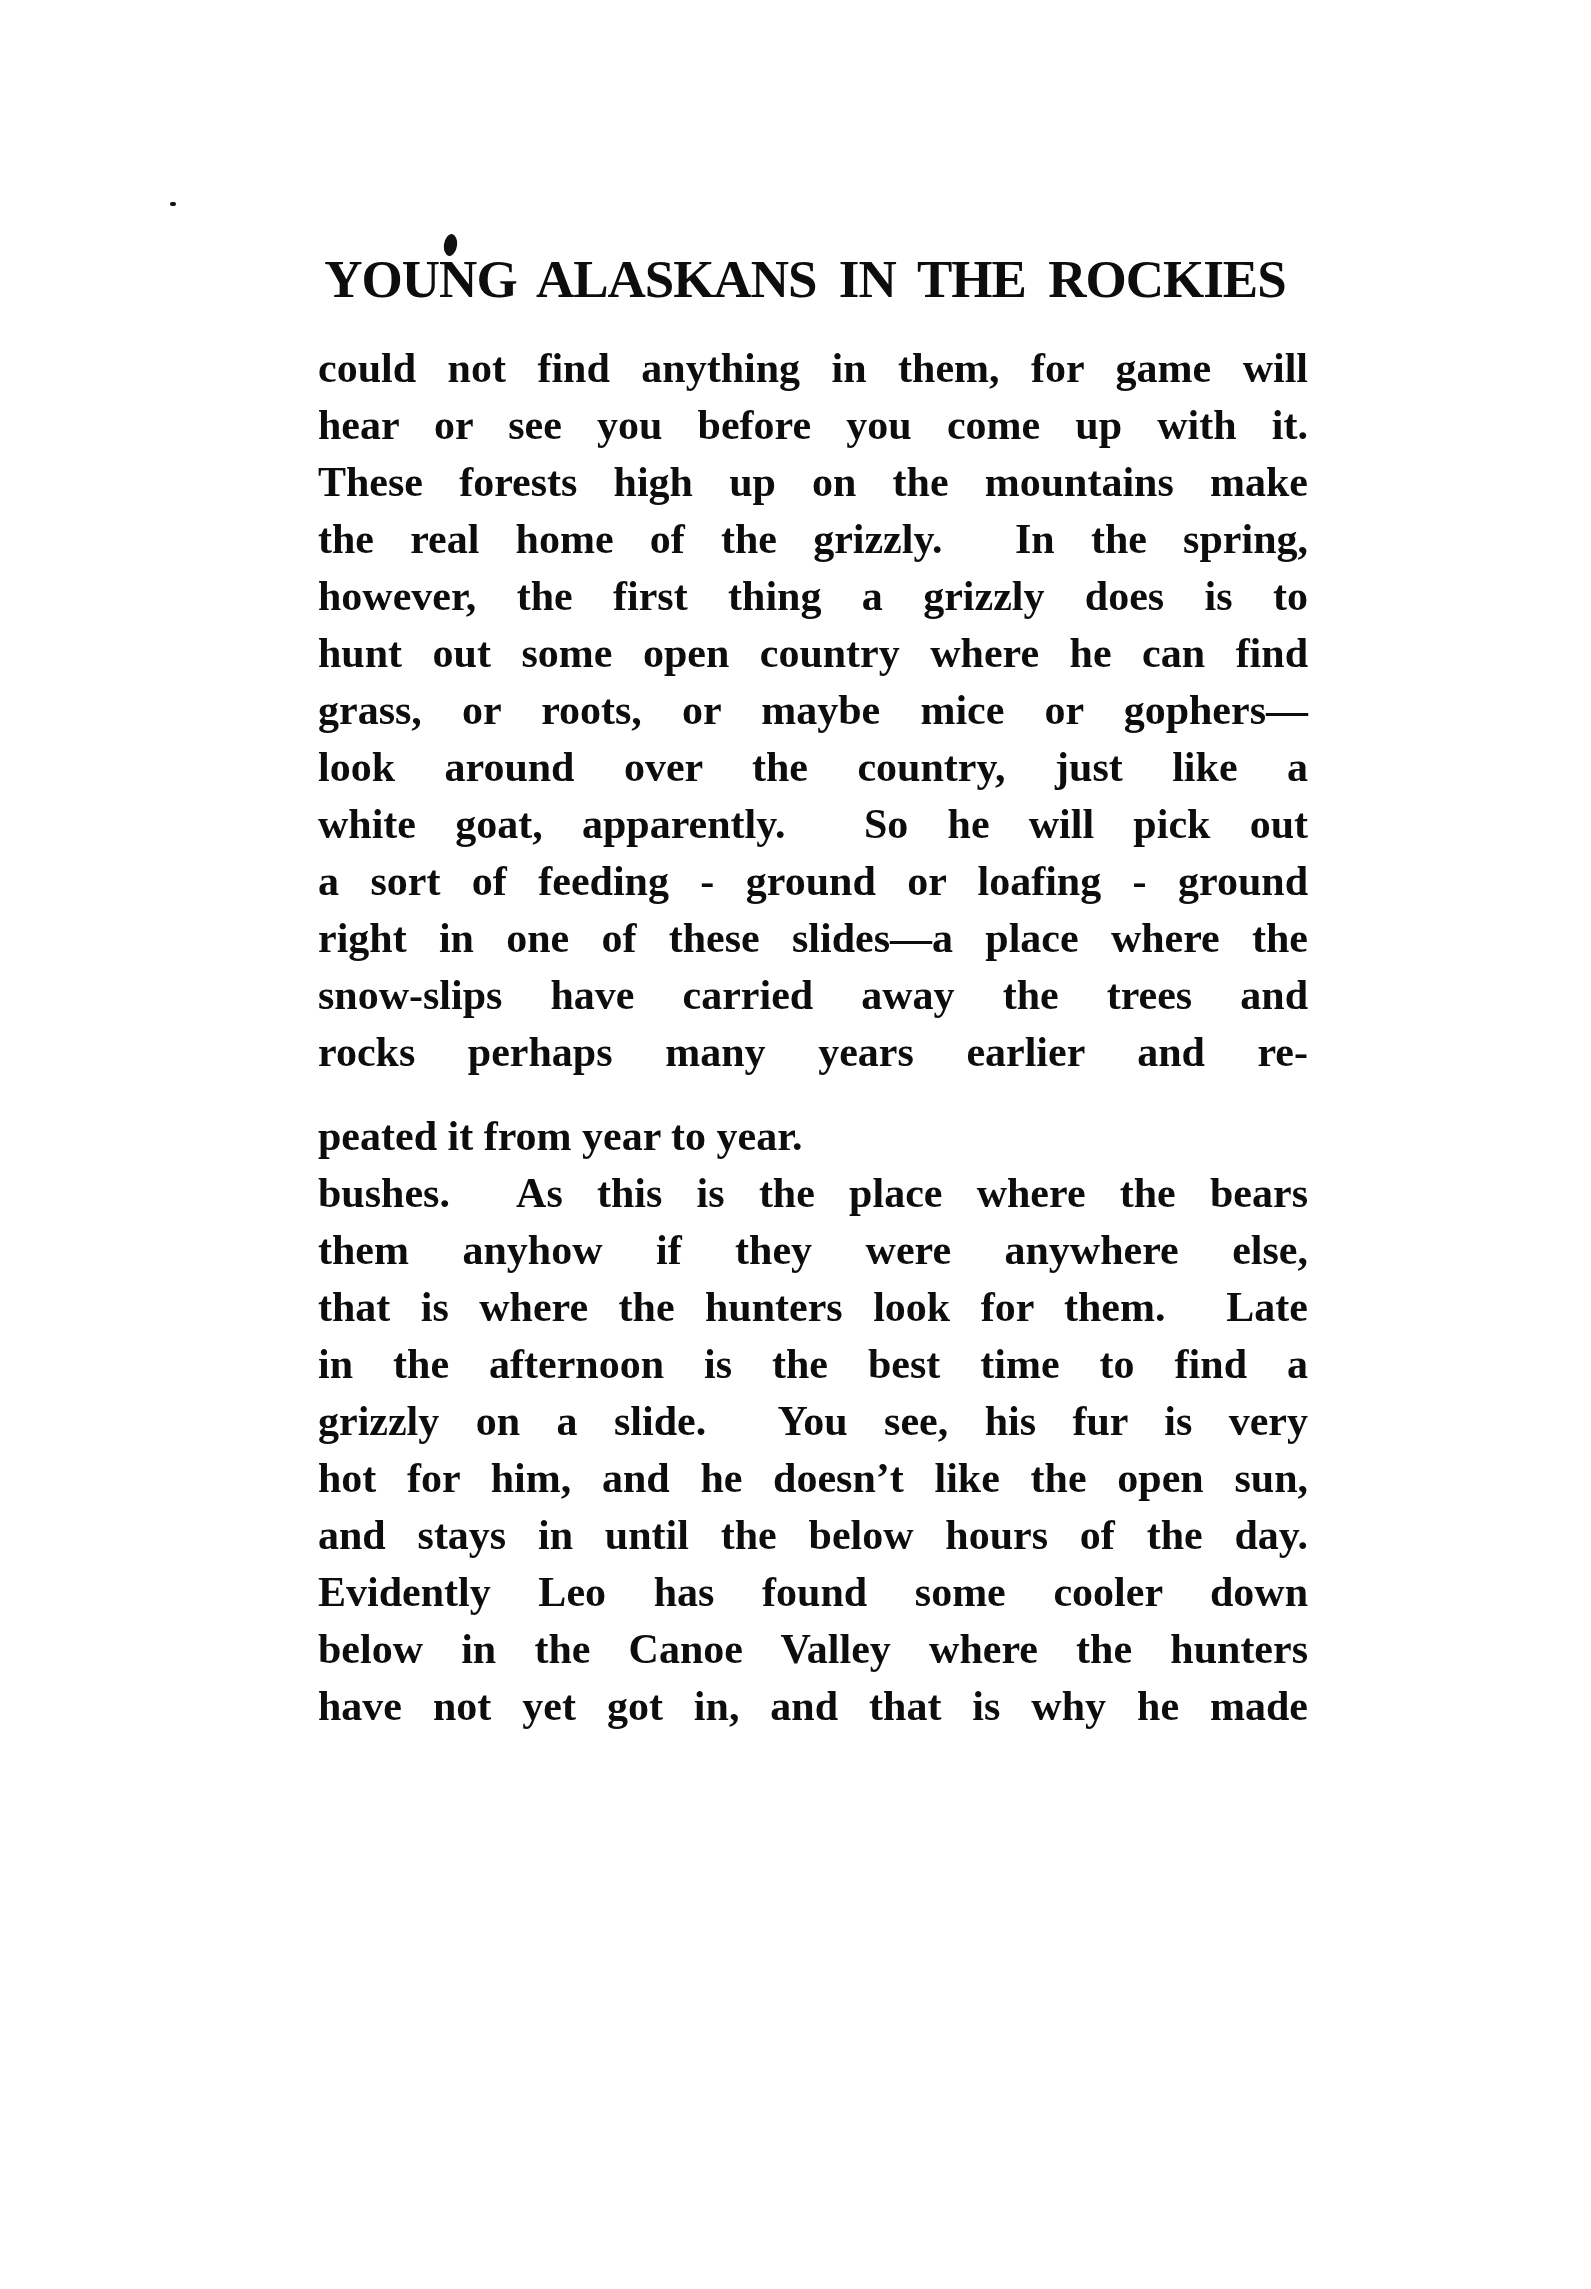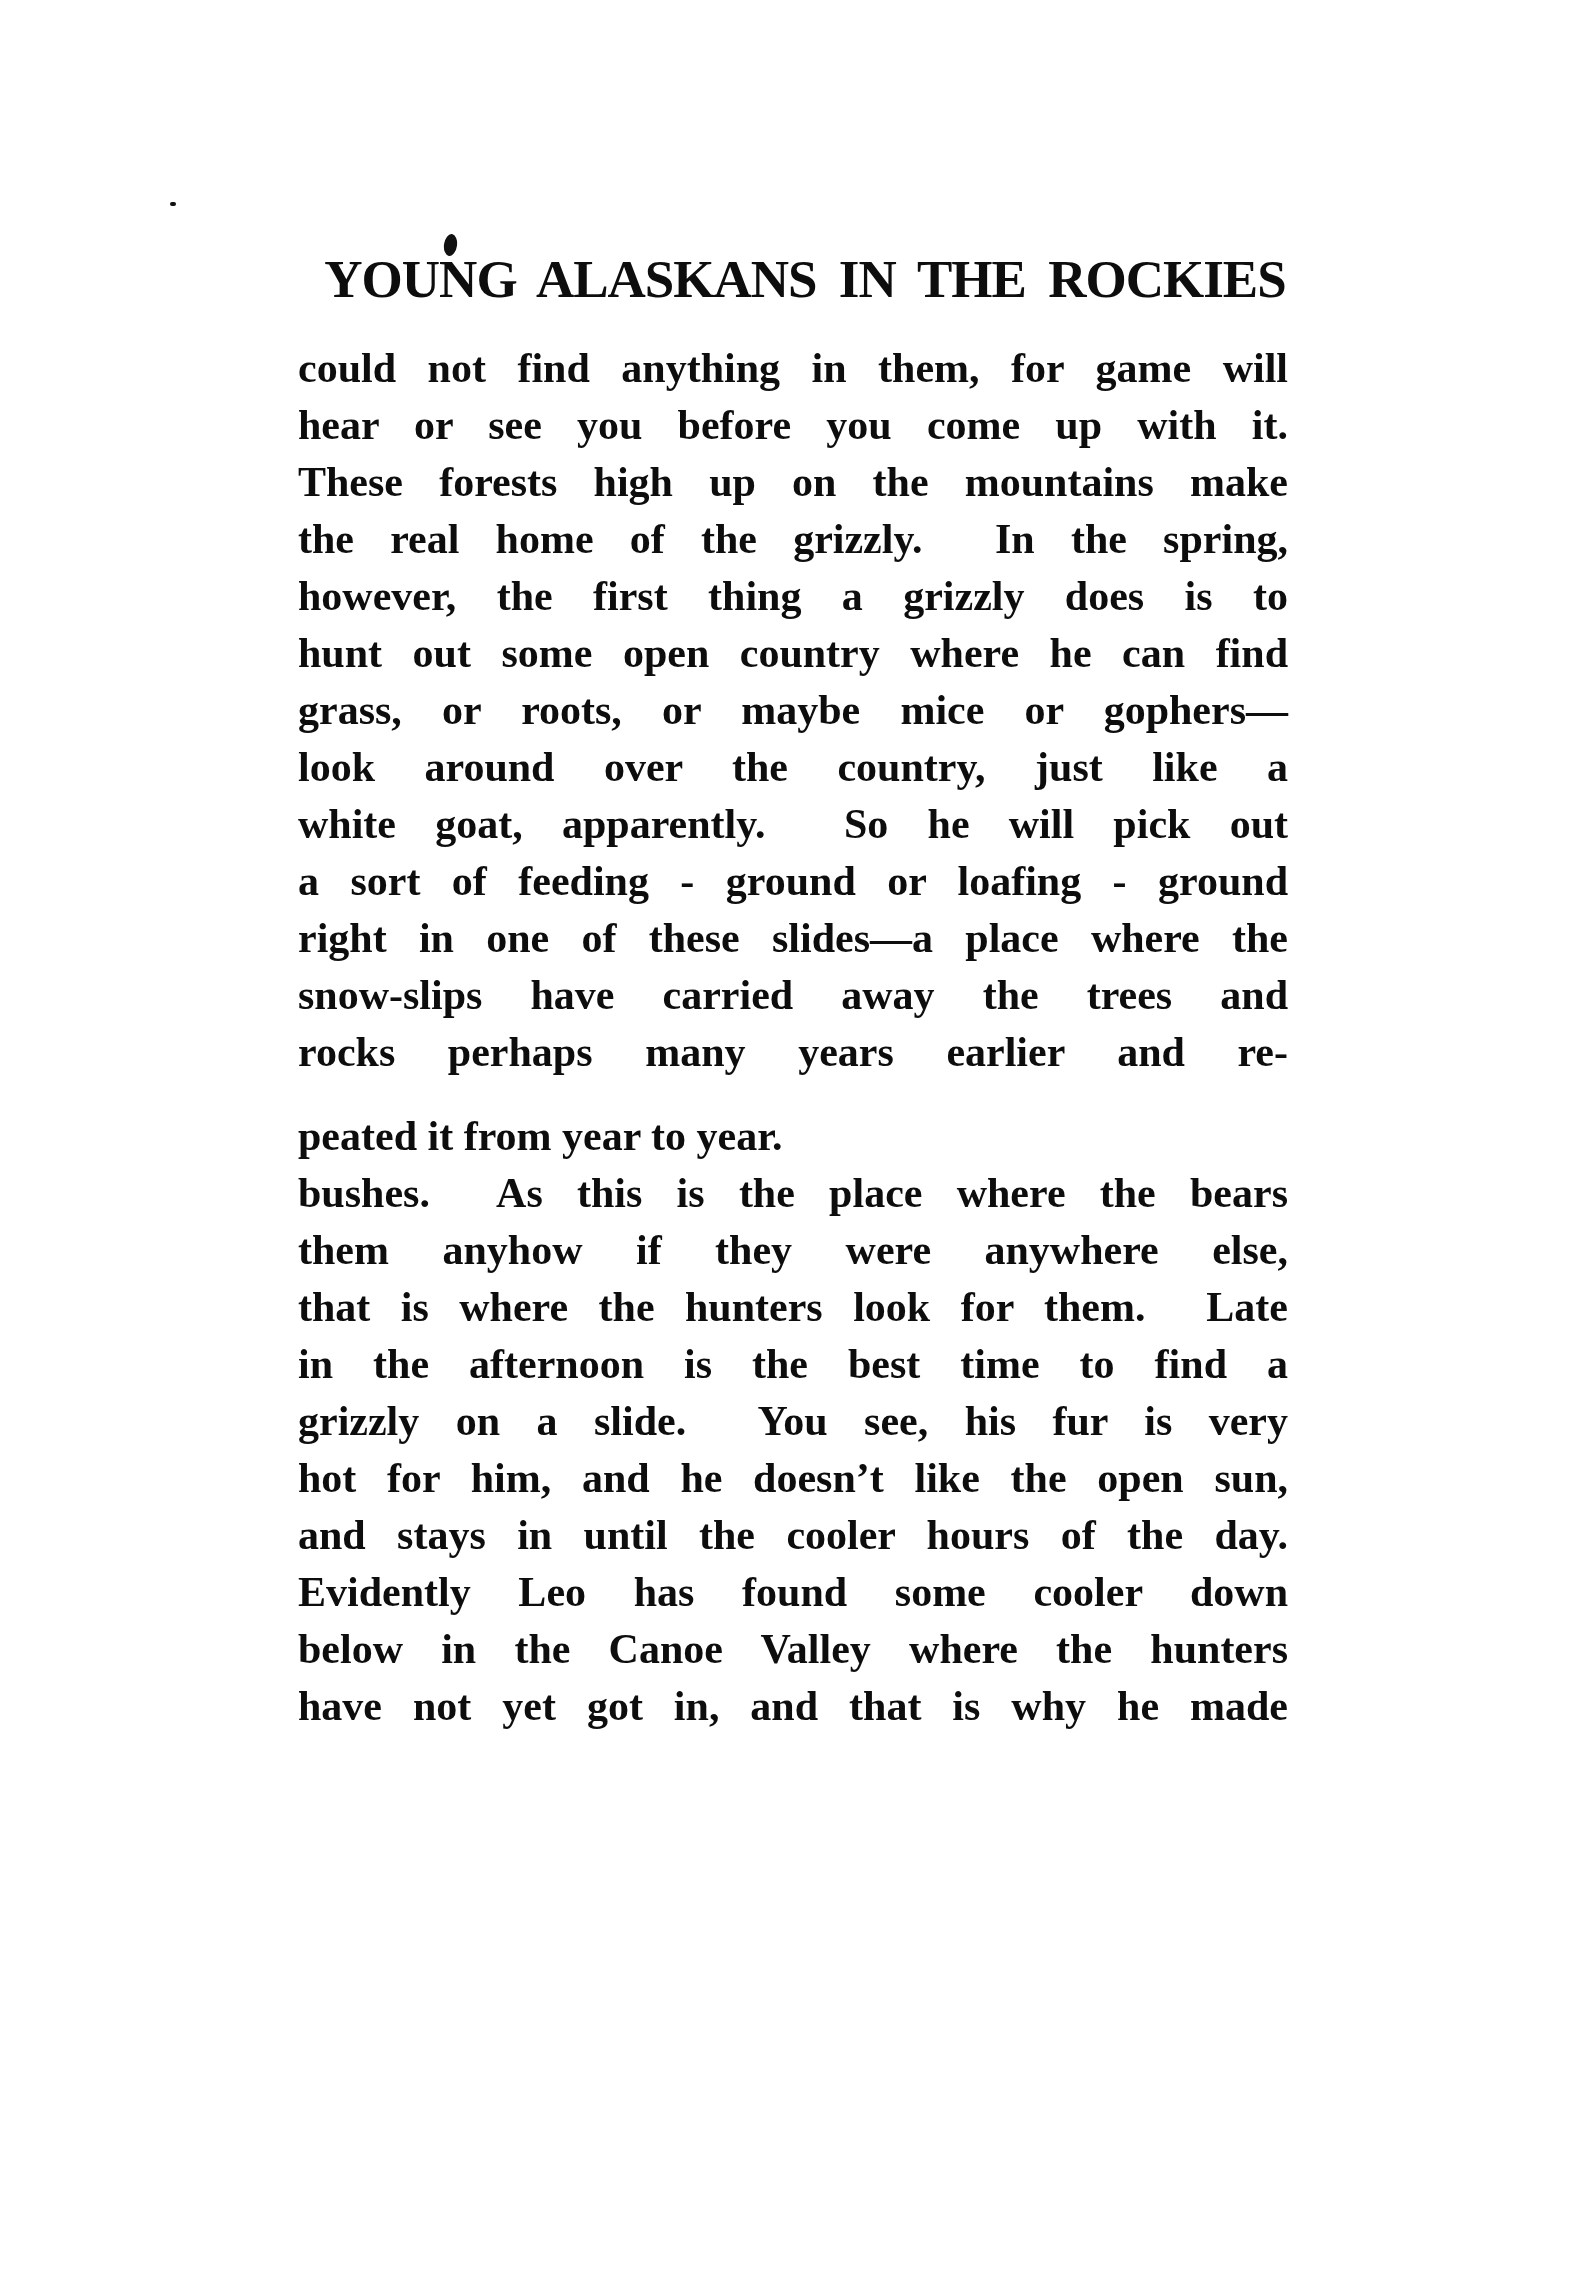--- a/index.html
+++ b/index.html
@@ -24,21 +24,21 @@
     text-align: center;
     font-size: 53px;
     font-weight: bold;
     letter-spacing: -1px;
     word-spacing: 10px;
     white-space: nowrap;
     color: #0d0d0d;
   }
   .body-text {
     position: absolute;
-    left: 298px;
+    left: 318px;
     top: 340px;
     width: 990px;
   }
   .line {
     box-sizing: border-box;
     width: 990px;
     height: 57px;
     line-height: 57px;
     font-size: 42px;
     font-weight: bold;
@@ -126,21 +126,21 @@
       <div class="line">right in one of these slides—a place where the</div>
       <div class="line">snow-slips have carried away the trees and</div>
       <div class="line">rocks perhaps many years earlier and re-</div>
       <div class="line no-just">peated it from year to year.</div>
       <div class="line">bushes.&nbsp; As this is the place where the bears</div>
       <div class="line">them anyhow if they were anywhere else,</div>
       <div class="line">that is where the hunters look for them.&nbsp; Late</div>
       <div class="line">in the afternoon is the best time to find a</div>
       <div class="line">grizzly on a slide.&nbsp; You see, his fur is very</div>
       <div class="line">hot for him, and he doesn’t like the open sun,</div>
-      <div class="line">and stays in until the cooler hours of the day.</div>
+      <div class="line">and stays in until the below hours of the day.</div>
       <div class="line">Evidently Leo has found some cooler down</div>
       <div class="line">below in the Canoe Valley where the hunters</div>
       <div class="line">have not yet got in, and that is why he made</div>
     </div>
 
   <div class="page-number">188</div>
 
   <span class="artifact speck-below-page-number"></span>
   <span class="artifact stroke-bottom-right"></span>
 

